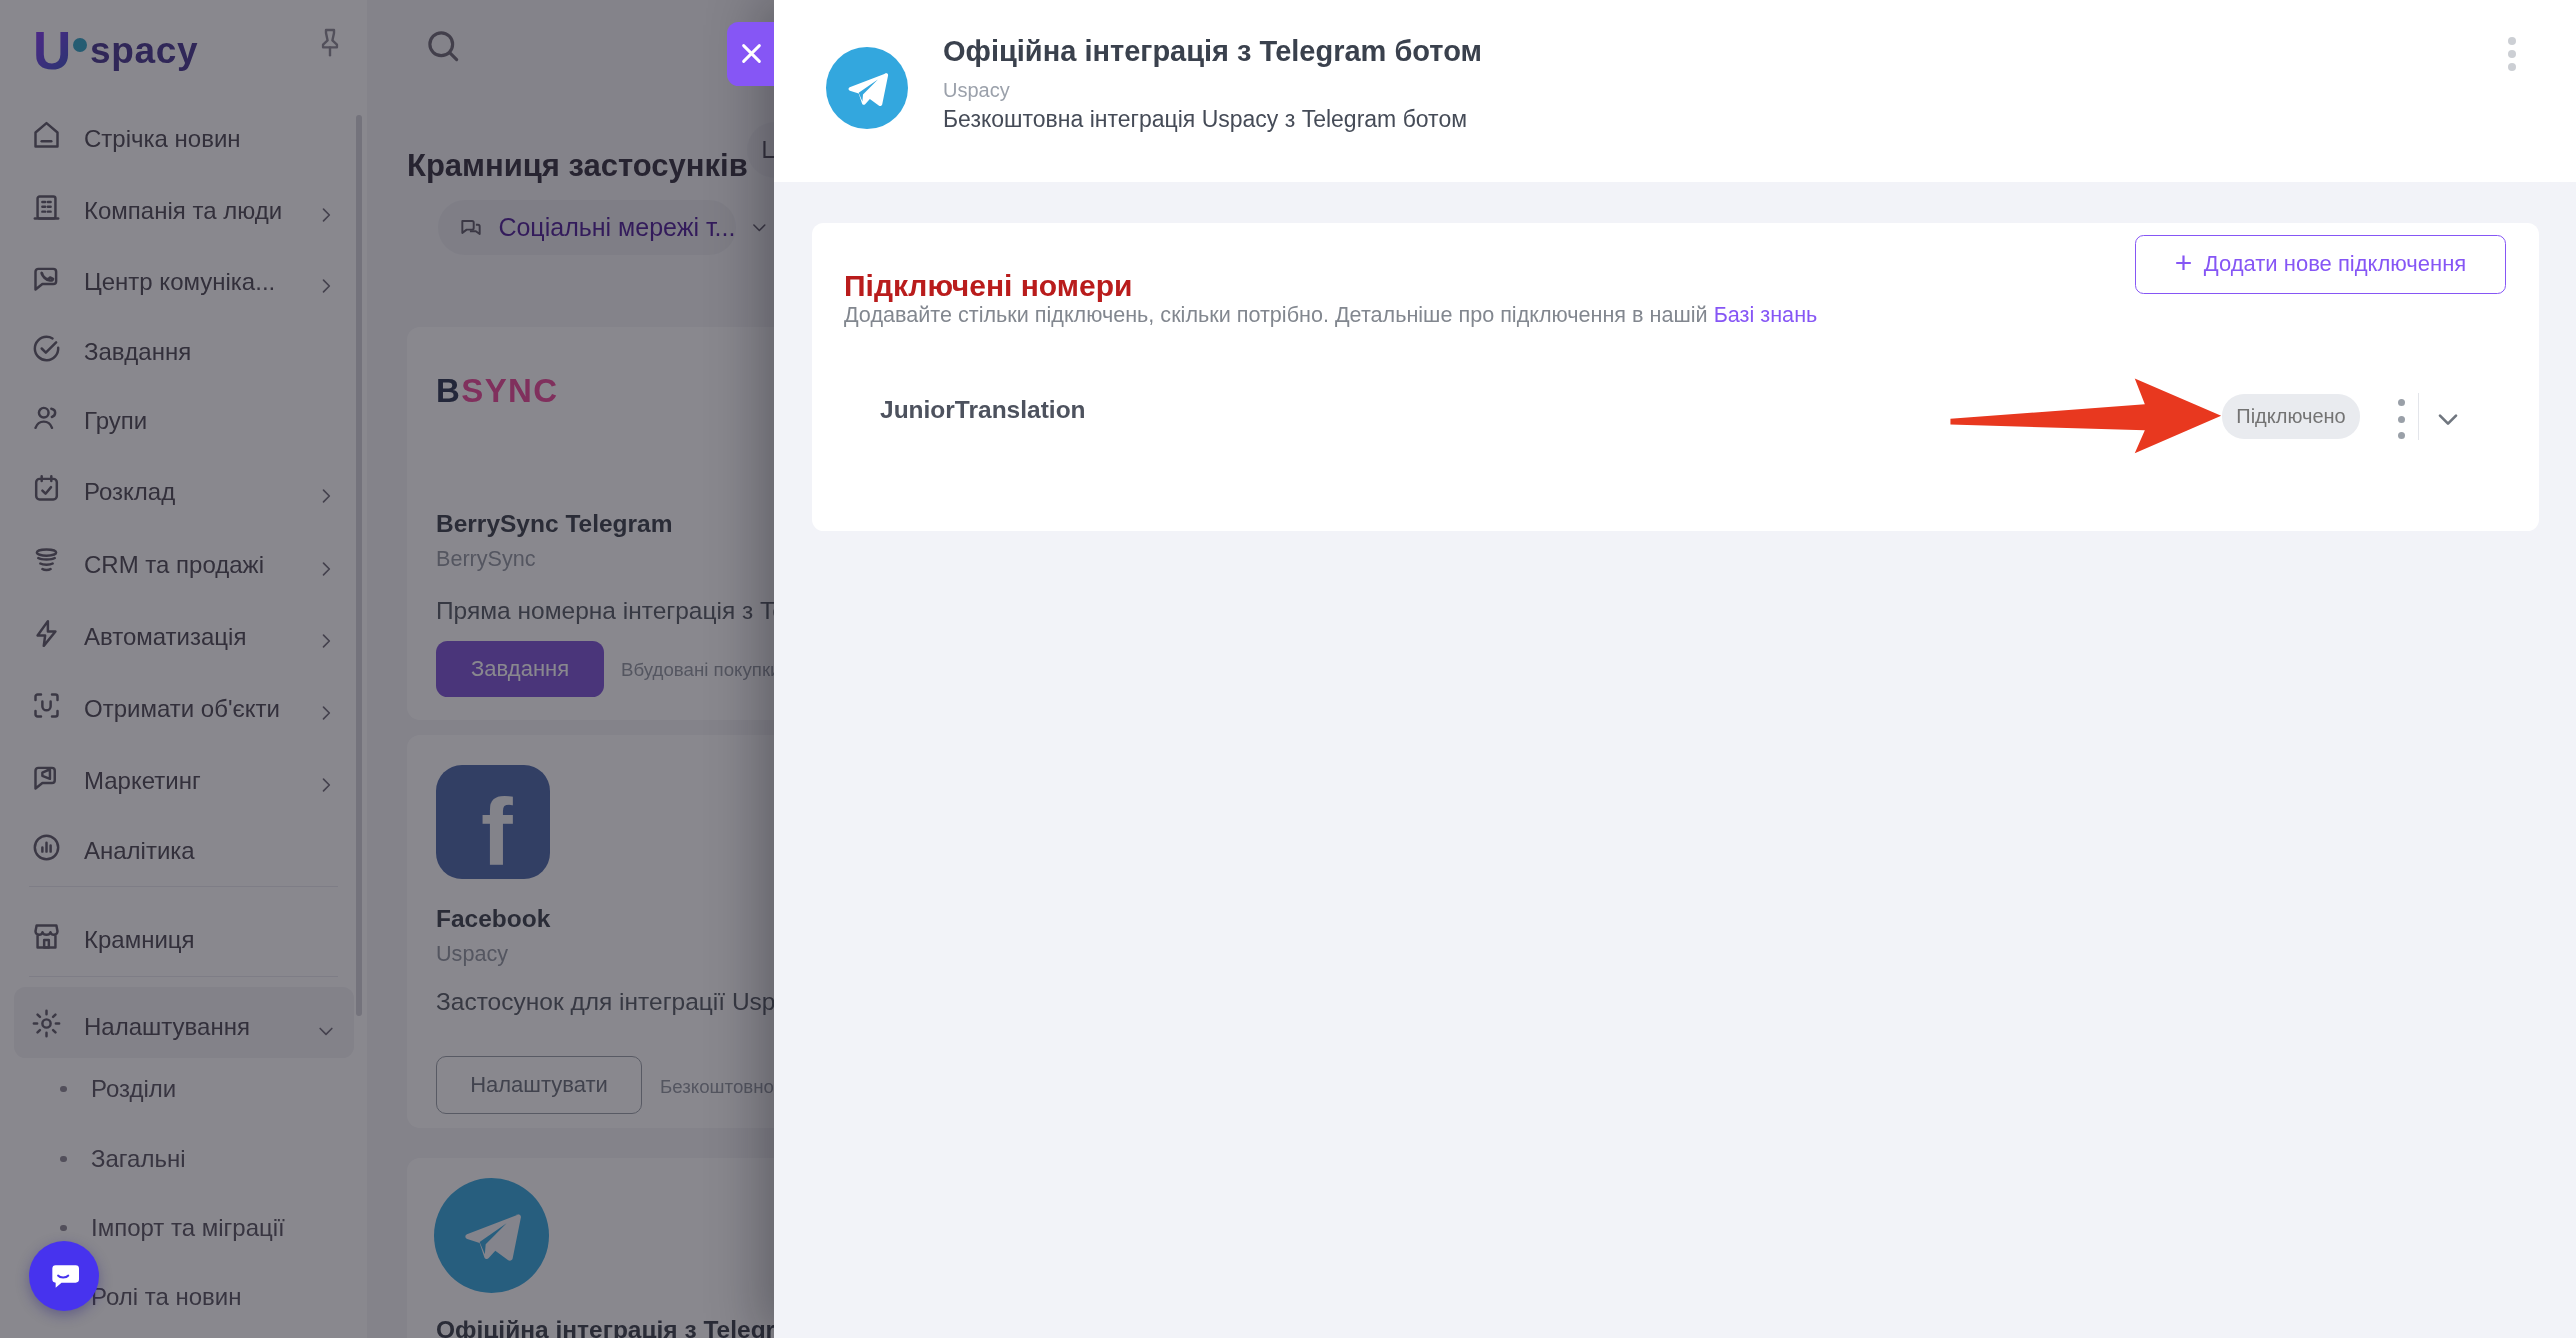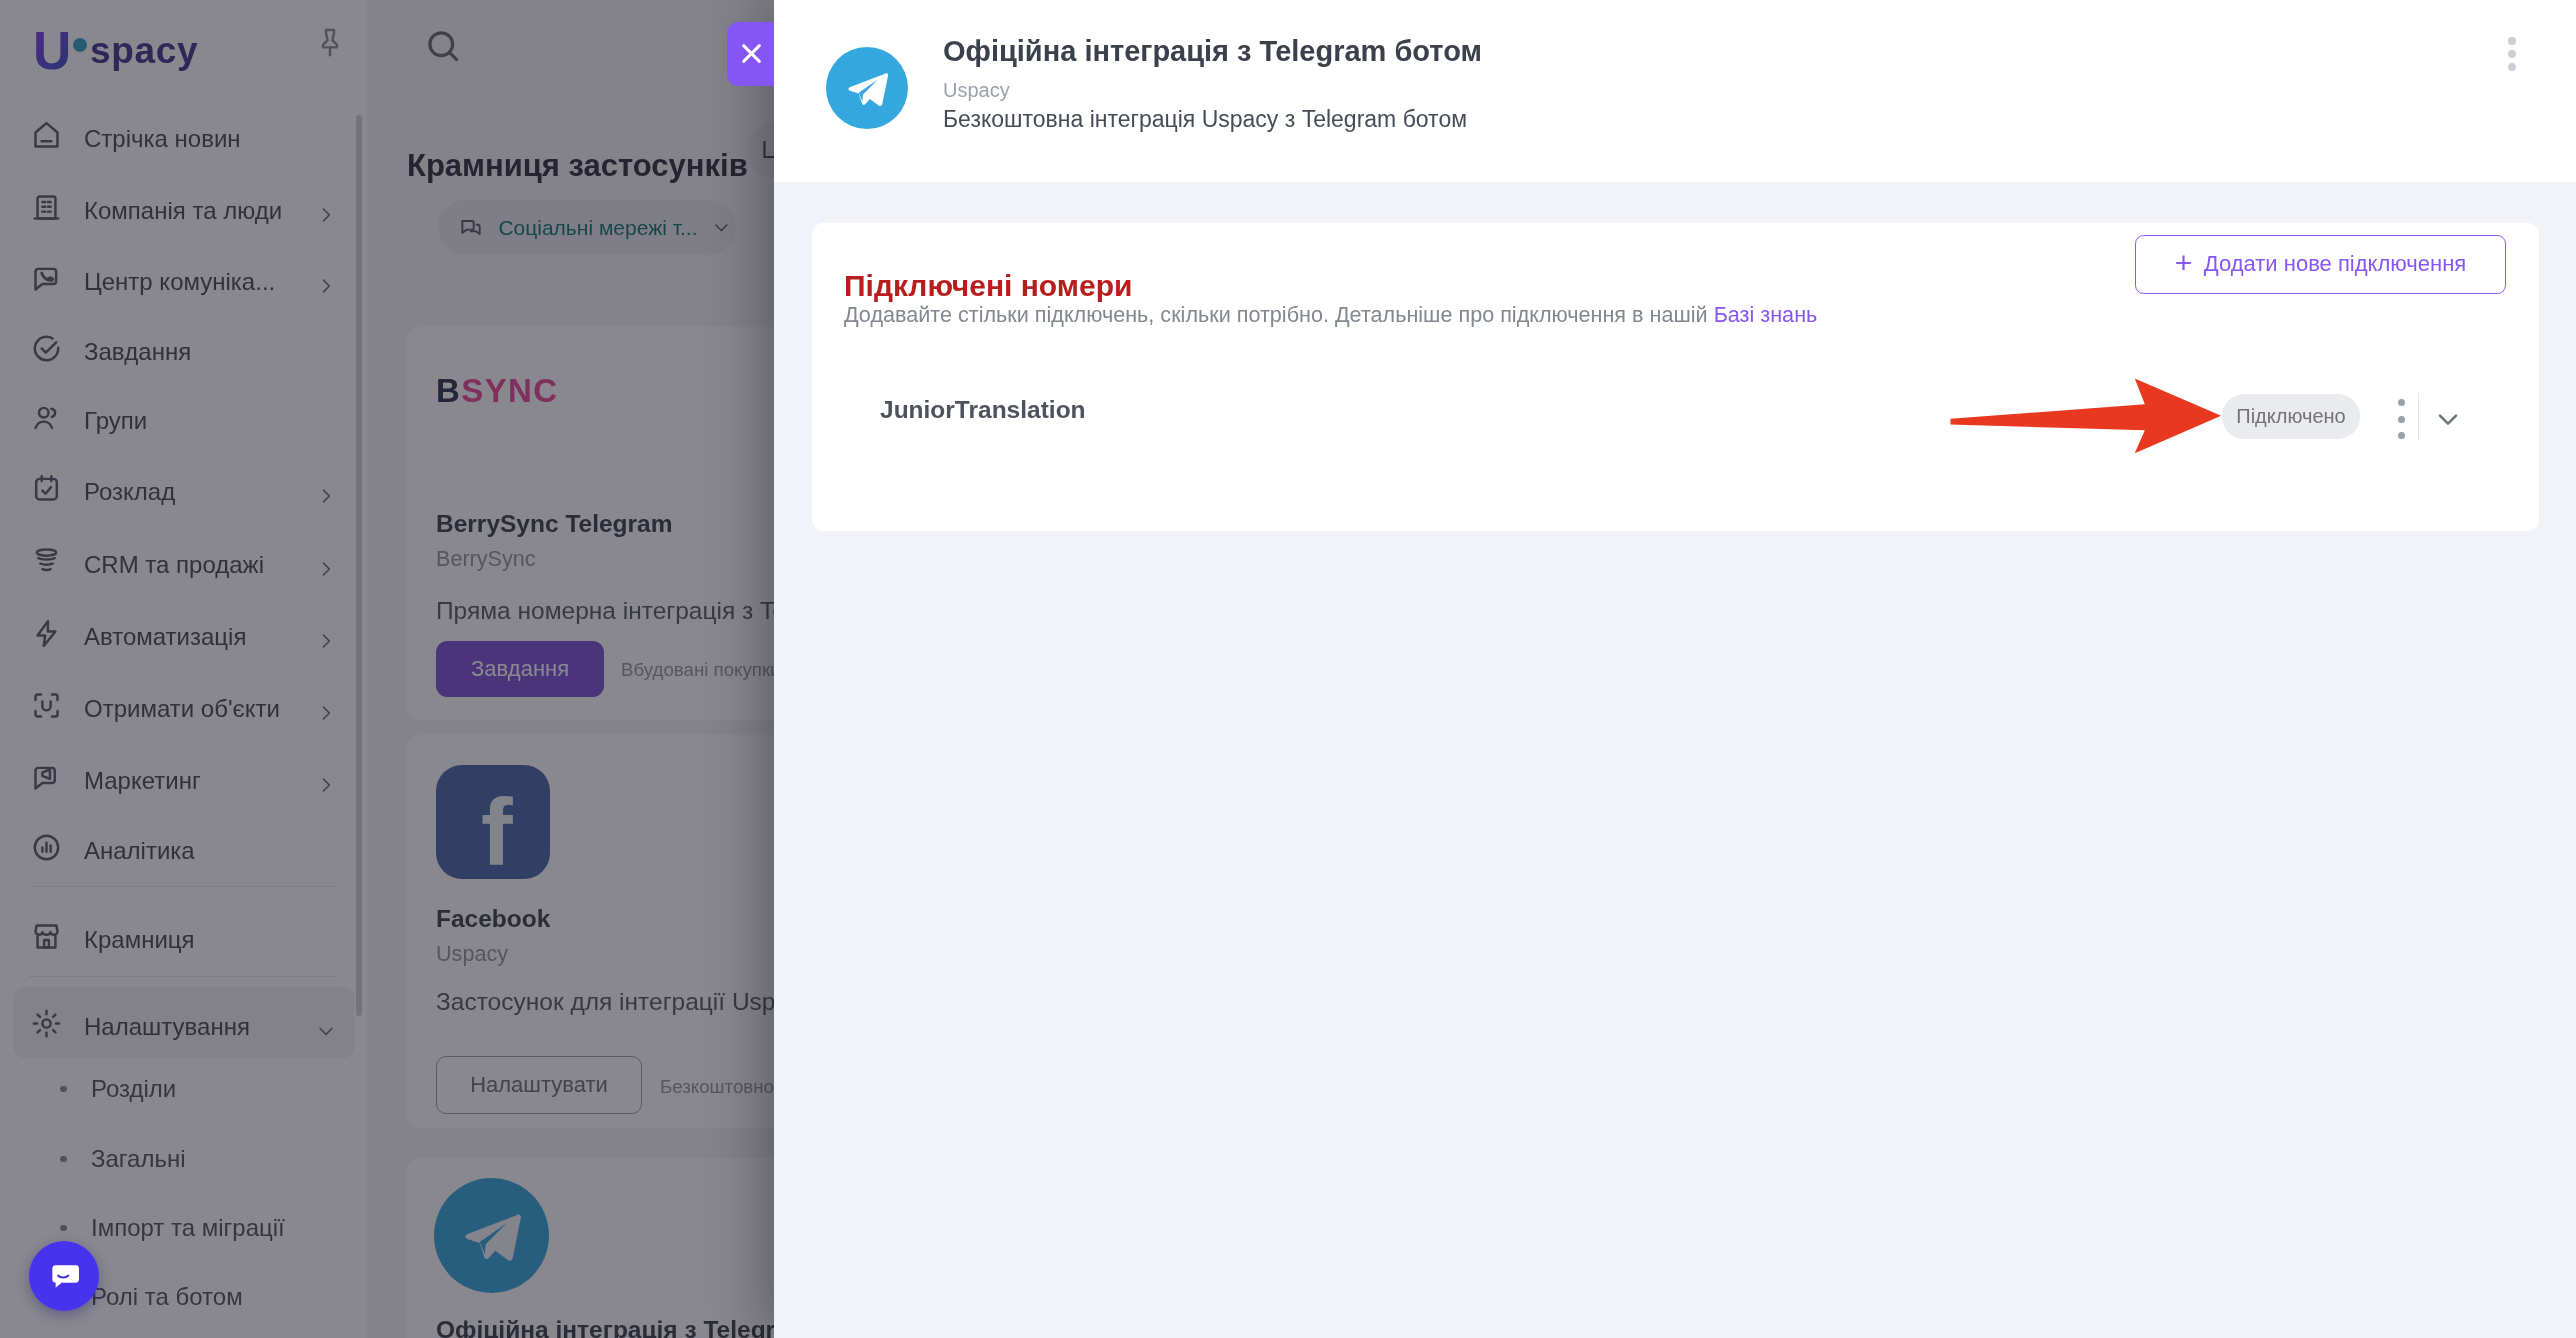--- a/index.html
+++ b/index.html
@@ -27,21 +27,21 @@
   .active-bg{position:absolute;left:14.4px;top:987px;width:340px;height:71px;background:#f2f2f5;border-radius:11.5px;}
   .sub-item{position:absolute;left:60px;width:288px;height:36px;display:flex;align-items:center;gap:24.5px;cursor:pointer;}
   .sub-dot{width:6.5px;height:6.5px;border-radius:50%;background:#8d8994;flex:0 0 6.5px;}
   .sub-label{font-size:24px;color:#56525e;white-space:nowrap;}
   .side-scroll{position:absolute;left:356px;top:115px;width:5.8px;height:901px;background:#d4d4da;border-radius:2.9px;}
   
   .search-ic{position:absolute;left:55px;top:24.5px;color:#6c6874;}
   .store-title{position:absolute;left:40px;top:127px;font-size:31px;font-weight:700;color:#332f3d;white-space:nowrap;}
   .partial-chip{position:absolute;left:380px;top:122px;width:86px;height:56px;background:#ecedf1;border-radius:28px 0 0 28px;display:flex;align-items:center;padding-left:14.4px;font-size:23px;color:#4e4a57;}
   .filter-chip{position:absolute;left:71px;top:200px;width:298px;height:55px;background:#eaebef;border-radius:27px;display:flex;align-items:center;gap:14.4px;padding:0 20px;box-sizing:border-box;cursor:pointer;}
-  .filter-chip .fc-label{font-size:21px;color:#0f766e;white-space:nowrap;flex:1;}
+  .filter-chip .fc-label{font-size:25px;color:#4c1d95;white-space:nowrap;flex:1;}
   .filter-chip .fc-ic{color:#5d5966;display:flex;}
   .app-card{position:absolute;left:40px;width:826px;background:#ffffff;border-radius:13px;}
   .card-logo{position:absolute;left:29px;top:45px;font-size:33px;font-weight:800;letter-spacing:1.4px;}
   .card-logo .lb{color:#2b3550;}
   .card-logo .lr{color:#ec4899;}
   .card-title{position:absolute;left:29px;font-size:24.5px;font-weight:700;color:#3a3f4a;white-space:nowrap;}
   .card-vendor{position:absolute;left:29px;font-size:21.6px;color:#9196a0;white-space:nowrap;}
   .card-desc{position:absolute;left:29px;font-size:24.5px;color:#555a63;white-space:nowrap;}
   .btn-solid{position:absolute;left:29px;width:168px;height:56px;background:#7c52d6;border:none;border-radius:11.5px;color:#fff;font-size:22px;font-family:inherit;cursor:pointer;}
   .btn-outline{position:absolute;left:29px;width:206px;height:58px;background:transparent;border:1.4px solid #9aa0a8;border-radius:10px;color:#6a6f79;font-size:22px;font-family:inherit;cursor:pointer;}
@@ -284,21 +284,21 @@
     <div class="sub-item" style="top:1141px">
       <span class="sub-dot"></span>
       <span class="sub-label">Загальні</span>
     </div>
     <div class="sub-item" style="top:1210px">
       <span class="sub-dot"></span>
       <span class="sub-label">Імпорт та міграції</span>
     </div>
     <div class="sub-item" style="top:1279px">
       <span class="sub-dot"></span>
-      <span class="sub-label">Ролі та ботом</span>
+      <span class="sub-label">Ролі та новин</span>
     </div>
 
     <div class="side-scroll"></div>
   </aside>
 
   <main class="store">
     <span class="search-ic">
       <svg width="42" height="42" viewBox="0 0 24 24" fill="none" stroke="currentColor" stroke-width="1.8" stroke-linecap="round">
           <circle cx="11" cy="11" r="6.5"></circle>
           <path d="m15.8 15.8 4 4"></path>

